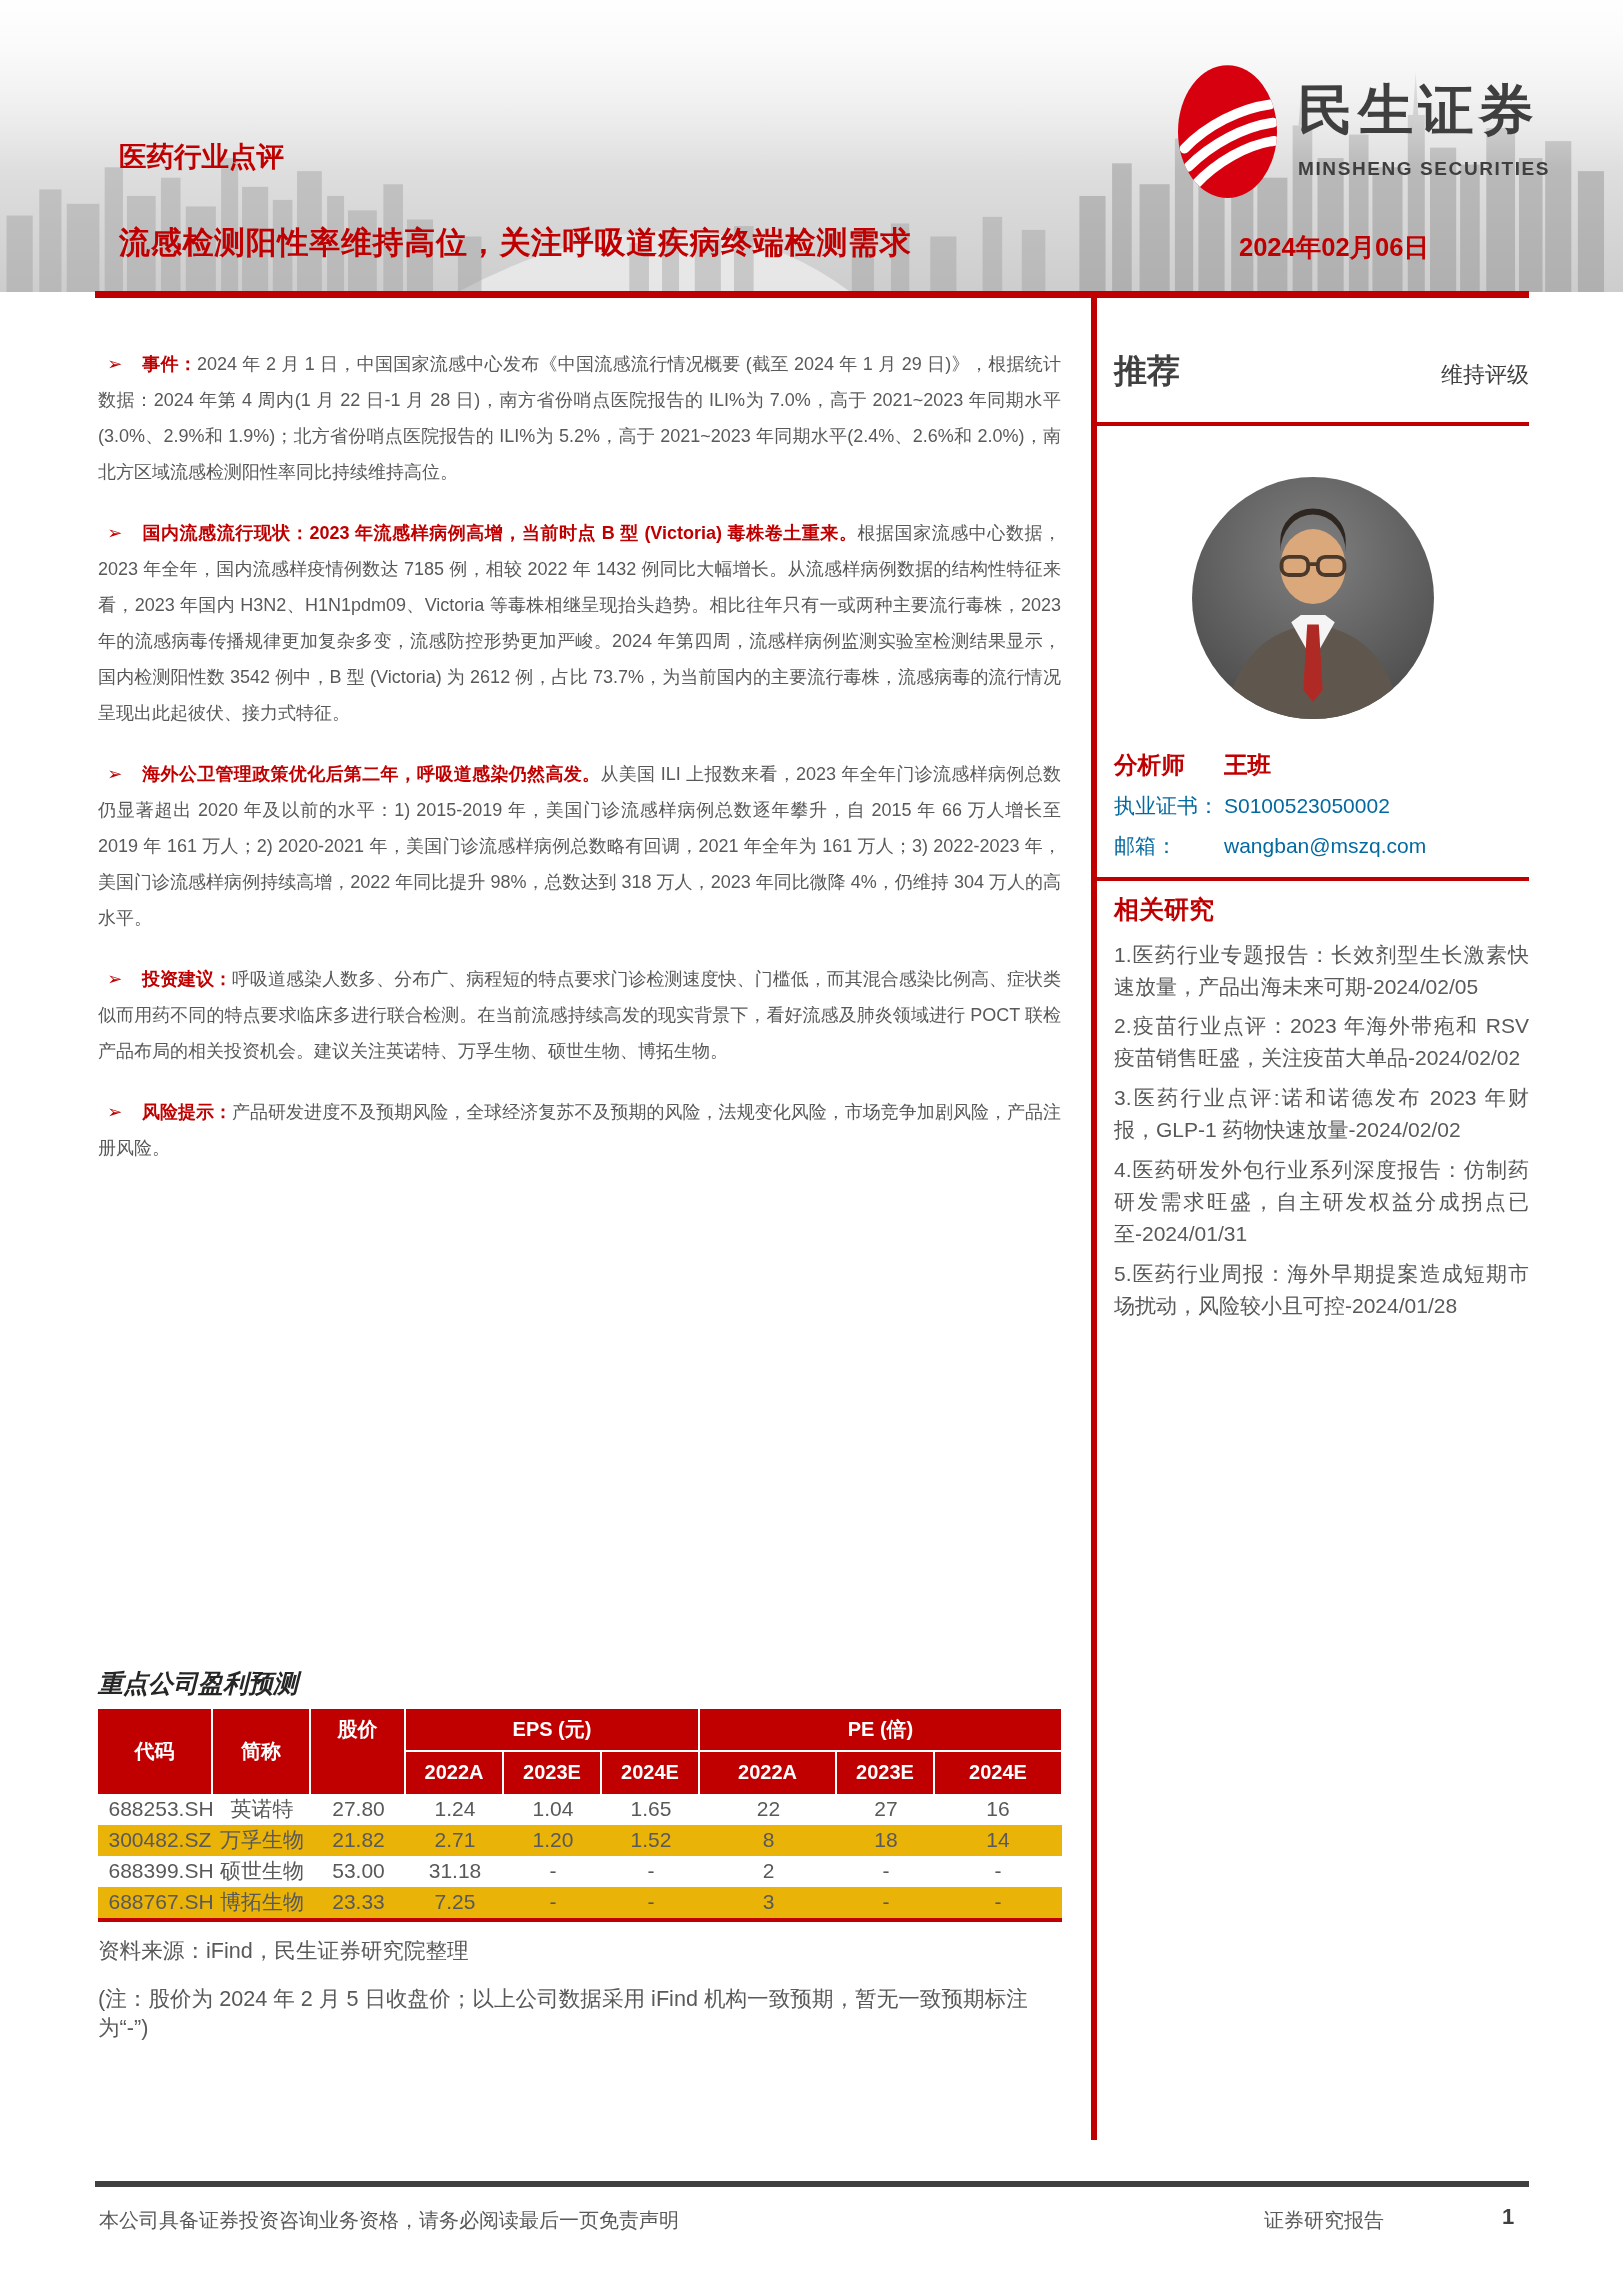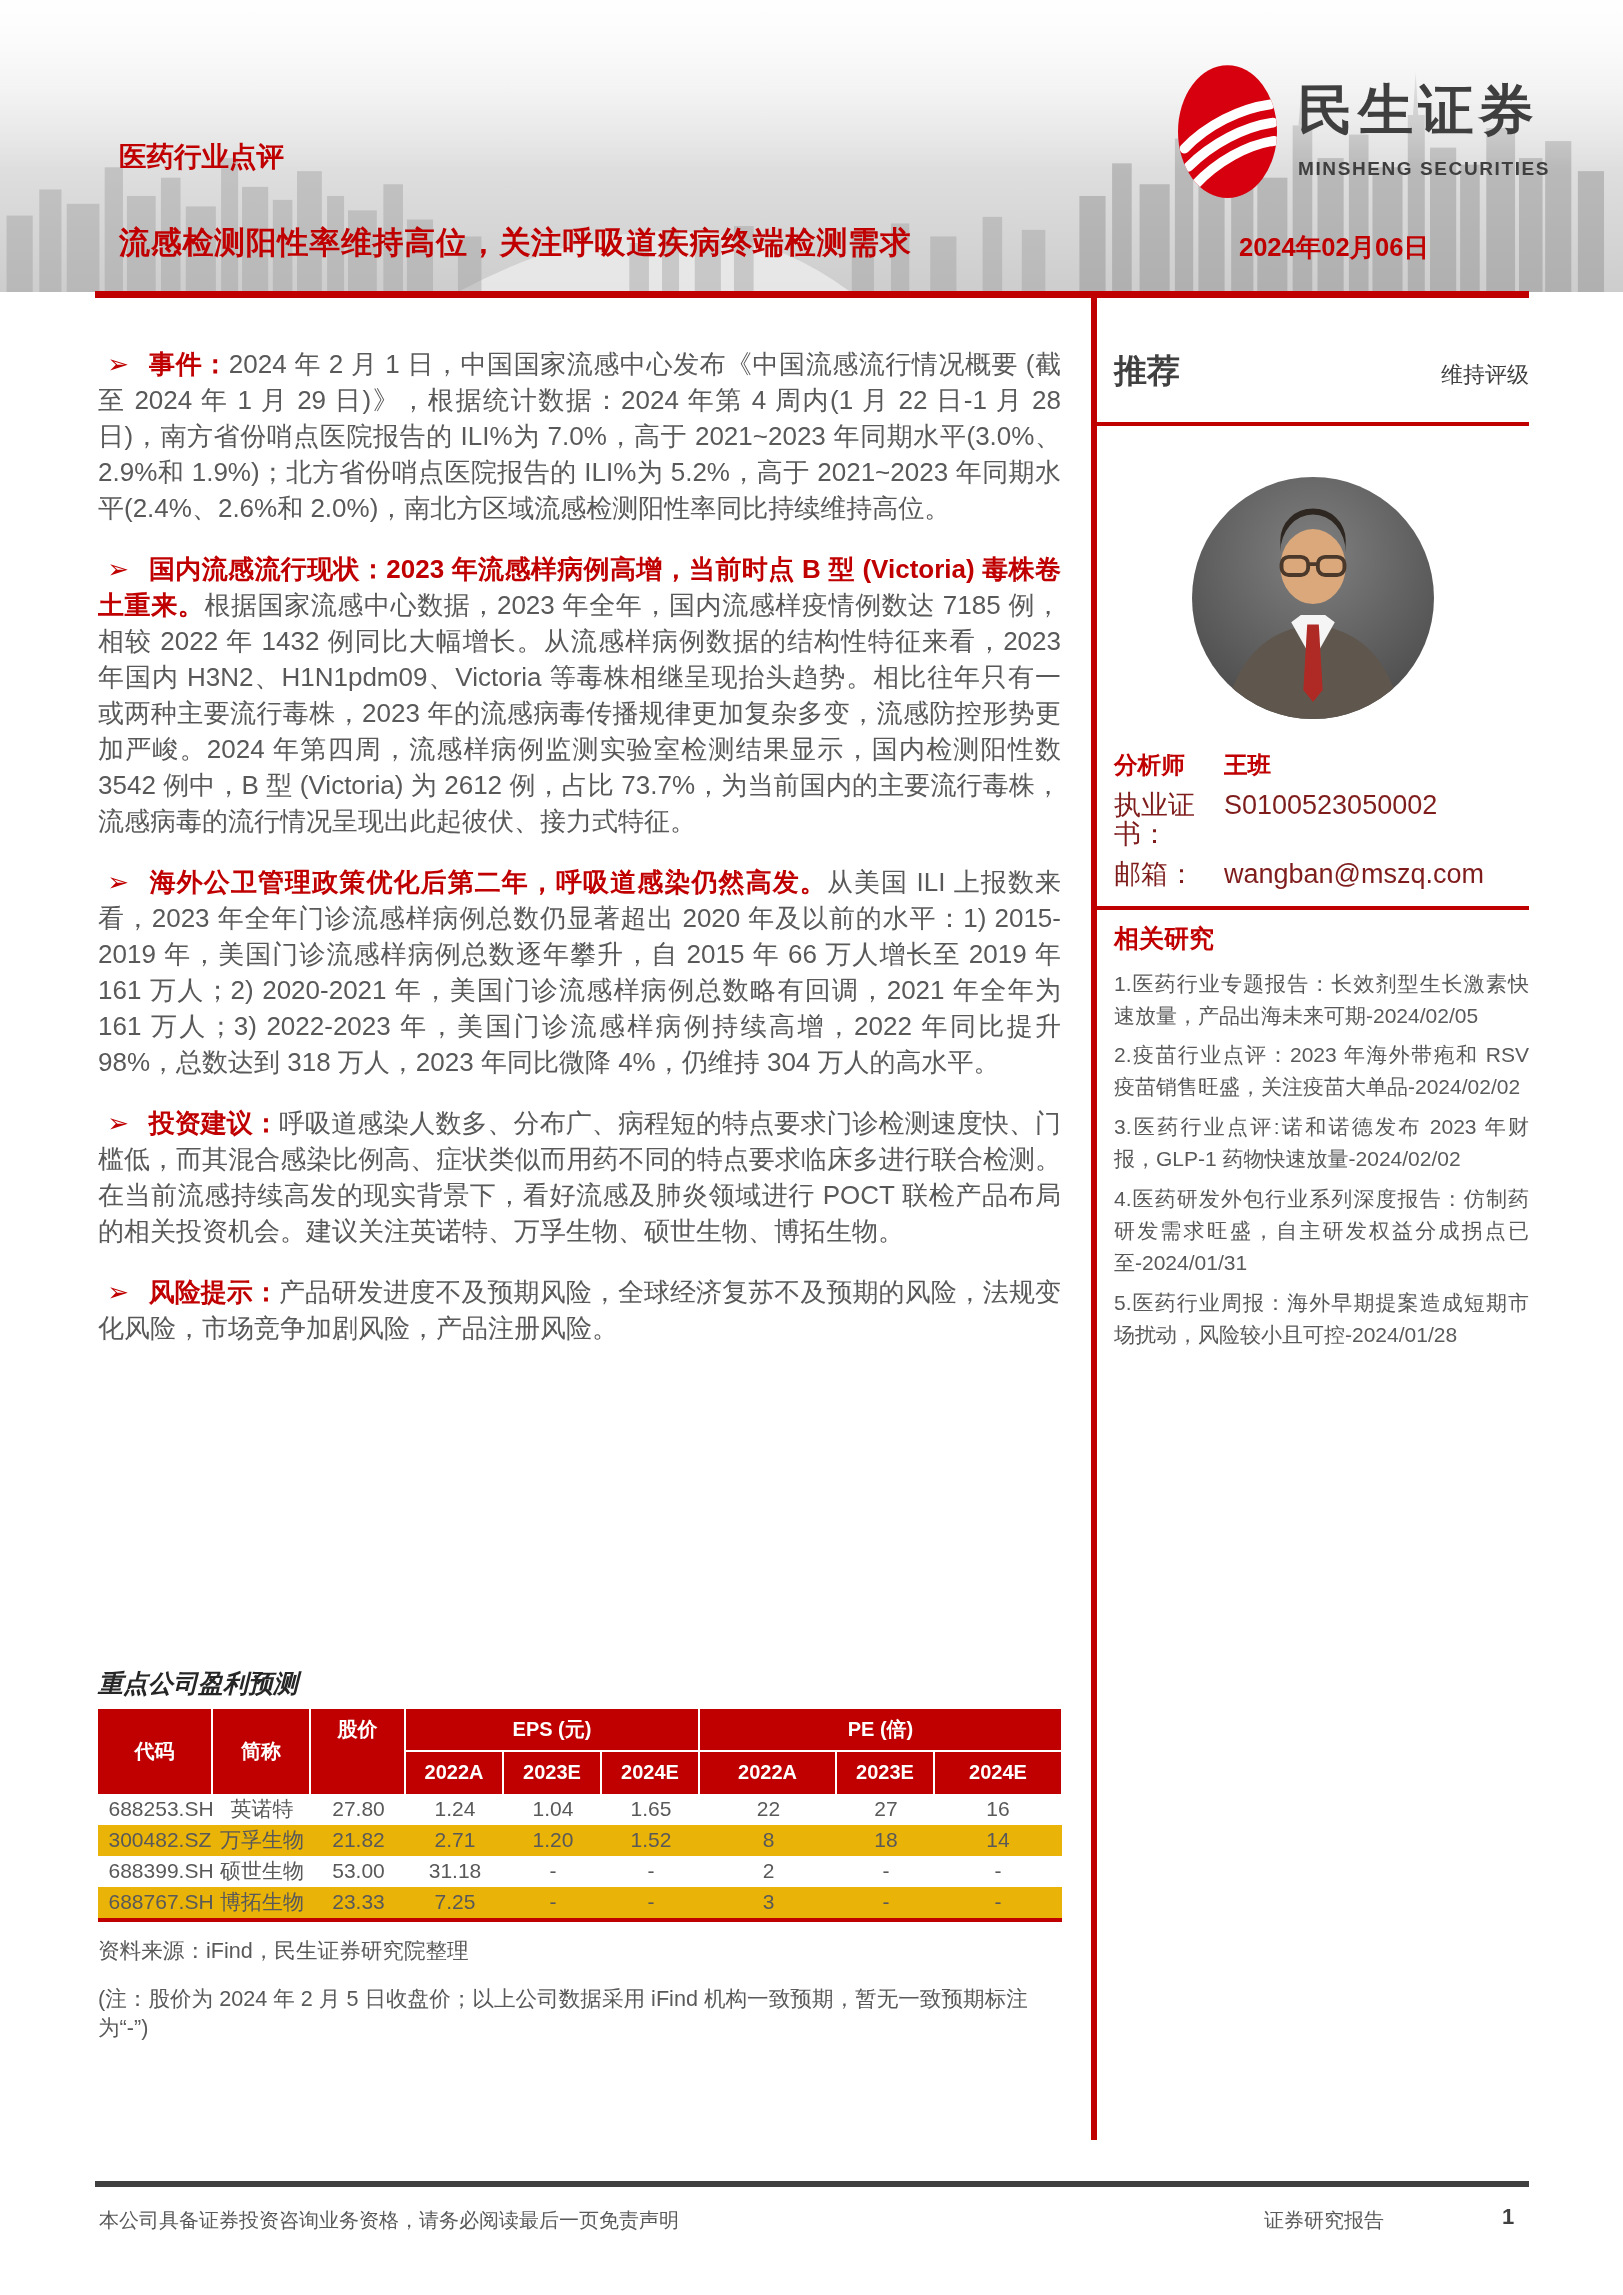--- a/index.html
+++ b/index.html
@@ -15,36 +15,36 @@
   .logo{position:absolute;left:1178px;top:65px;display:flex;}
   .logo-mark{width:99px;height:134px;}
   .logo-text{margin-left:21px;padding-top:18.3px;}
   .logo-cn{font-size:55px;font-weight:bold;color:#3F3F3F;letter-spacing:5.2px;line-height:55px;}
   .logo-en{font-size:19px;font-weight:bold;color:#3F3F3F;letter-spacing:1.6px;margin-top:19.6px;}
   .rule-top{position:absolute;left:95px;top:291px;width:1434px;height:6.5px;background:#C00000;}
   .vline{position:absolute;left:1091px;top:298px;width:5.9px;height:1842px;background:#C00000;}
 
   
   .main{position:absolute;left:98px;top:346px;width:967px;}
-  .para{margin:0 4px 25px 0;font-size:26px;line-height:36px;color:#595959;text-align:justify;}
+  .para{margin:0 4px 25px 0;font-size:18px;line-height:36px;color:#595959;text-align:justify;}
   .bullet{color:#C00000;font-weight:bold;padding-left:9.2px;margin-right:19.6px;}
   .lead{color:#C00000;font-weight:bold;}
 
   
   .sidebar{position:absolute;left:1097px;top:350px;width:432px;}
   .sb-inner{padding-left:17px;}
   .rating-row{display:flex;justify-content:space-between;align-items:baseline;}
   .rating{font-size:33px;font-weight:bold;color:#404040;line-height:41px;}
   .rating-note{font-size:22px;color:#404040;}
   .sb-rule{height:3.9px;background:#C00000;margin-top:31px;}
   .photo{width:242px;height:242px;border-radius:50%;overflow:hidden;margin:51px auto 0 auto;}
   .photo svg{display:block;width:100%;height:100%;}
   .analyst-row{margin-top:30px;font-size:23.6px;font-weight:bold;color:#C00000;display:flex;}
   .analyst-label{width:110px;}
-  .meta-row{margin-top:10.5px;font-size:27px;color:#7f1d1d;display:flex;line-height:29px;}
+  .meta-row{margin-top:10.5px;font-size:21px;color:#0369a1;display:flex;line-height:29px;}
   .meta-label{width:110px;flex:none;}
   .sb-rule2{height:3.9px;background:#C00000;margin-top:17px;}
   .related-title{margin-top:11.8px;font-size:25px;font-weight:bold;color:#C00000;}
   .related-list{margin-top:13px;}
   .related-item{font-size:21px;line-height:32px;color:#595959;text-align:justify;margin-bottom:7.9px;}
 
   
   .tableblock{position:absolute;left:98px;top:1669px;width:964px;}
   .t-title{font-size:25px;font-weight:bold;color:#262626;line-height:29px;margin-bottom:10.5px;font-style:italic;}
   .thead{display:grid;grid-template-columns:115px 98px 95px 98px 98px 98px 137px 98px 126px;

